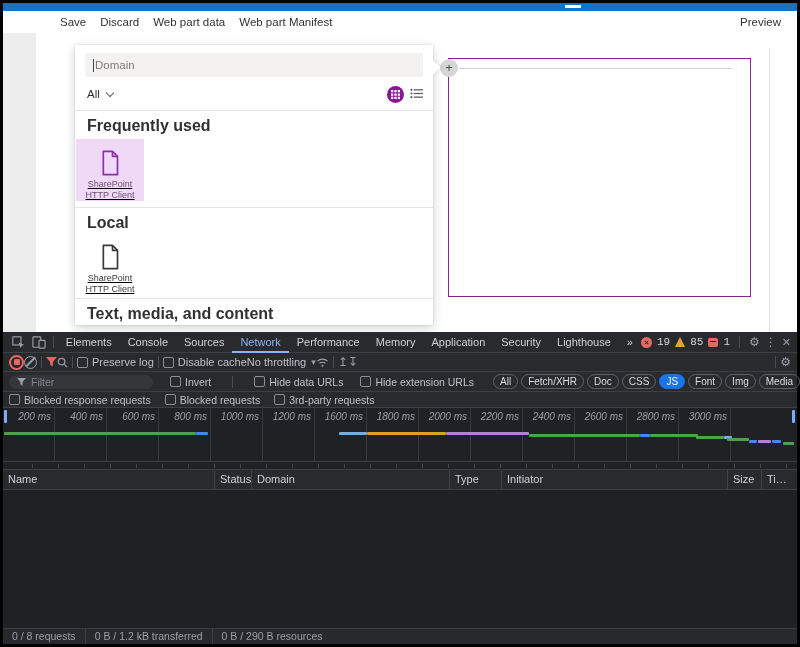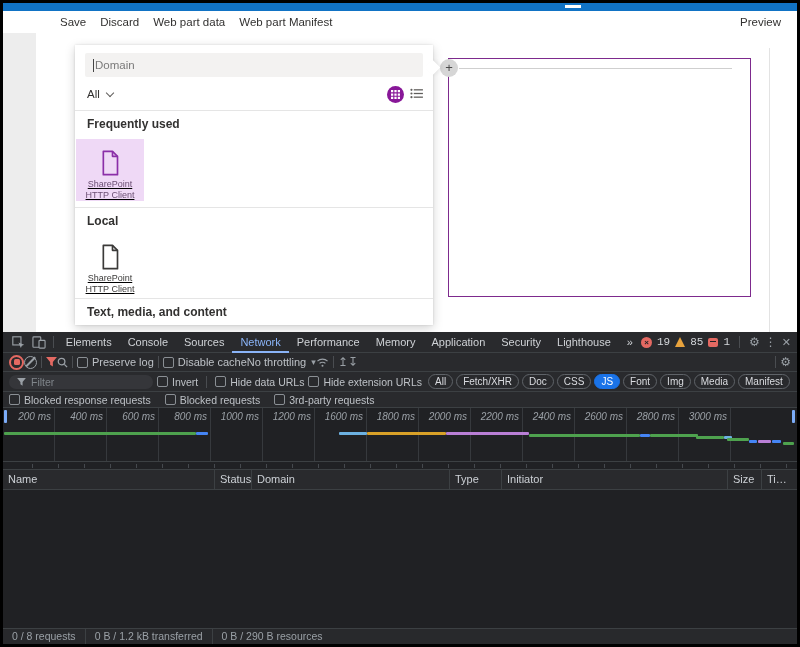--- a/index.html
+++ b/index.html
@@ -33,21 +33,21 @@
   #search-caret{width:1px;height:13px;background:#444;margin-right:1px;}
   #search-box span{color:#7a7a7a;font-size:11.5px;}
   #all-row{left:12px;right:10px;top:38px;height:22px;display:flex;align-items:center;}
   #all-label{font-size:11.5px;color:#323130;}
   .chev{width:5px;height:5px;border-right:1.2px solid #605e5c;border-bottom:1.2px solid #605e5c;
     transform:rotate(45deg);margin-left:7px;margin-top:-3px;display:inline-block;}
   #view-toggles{margin-left:auto;display:flex;align-items:center;gap:6px;}
   #grid-toggle{width:17px;height:17px;border-radius:50%;background:#881798;display:flex;
     align-items:center;justify-content:center;}
   .pdivider{left:0;width:358px;height:1px;background:#e5e5e5;}
-  .pheading{left:12px;font-size:12px;font-weight:bold;color:#323130;}
+  .pheading{left:12px;font-size:16px;font-weight:bold;color:#323130;}
   .tile{left:1px;width:68px;height:62px;display:flex;flex-direction:column;align-items:center;
     justify-content:flex-end;padding-top:5px;box-sizing:border-box;text-decoration:underline;}
   .tile.hl{background:#efd9f6;}
   .tile .lbl{font-size:9px;line-height:11px;text-align:center;margin-top:3px;}
   .tile.hl .lbl{color:#6b4f73;}
   .tile.plain .lbl{color:#3b3a39;}
 
   
   #devtools{left:3px;top:332px;width:794px;height:312px;background:#202124;color:#bdc1c6;
     font-size:11px;}
@@ -74,21 +74,21 @@
   #record-btn:after{content:"";position:absolute;left:2.5px;top:2.5px;width:6px;height:6px;
     background:#e46962;border-radius:1.5px;}
   #clear-btn{width:11px;height:11px;border:1.5px solid #9aa0a6;border-radius:50%;position:relative;}
   #clear-btn:after{content:"";position:absolute;left:-1px;top:4.5px;width:13px;height:1.5px;
     background:#9aa0a6;transform:rotate(-45deg);}
   .chk{display:inline-flex;align-items:center;gap:4px;white-space:nowrap;}
   .chk .box{width:9px;height:9px;border:1px solid #8a8f94;border-radius:2px;flex:none;}
   #throttle{display:flex;align-items:center;gap:5px;white-space:nowrap;}
 
   #dt-filterbar{top:40px;height:20px;background:#292a2d;border-bottom:1px solid #3c4043;
-    padding:0 6px;gap:4px;font-size:10.5px;}
+    padding:0 6px;gap:17px;font-size:10.5px;}
   #filter-input{width:128px;height:14px;background:#35363a;border-radius:8px;display:flex;
     align-items:center;gap:5px;padding:0 8px;color:#80868b;flex:none;}
   #type-pills{display:flex;gap:3px;margin-left:2px;}
   .pill{border:1px solid #5f6368;border-radius:9px;padding:1px 6px;font-size:10px;color:#dadce0;
     white-space:nowrap;line-height:11px;}
   .pill.active{background:#1a73e8;border-color:#1a73e8;color:#fff;}
 
   #dt-filterbar2{top:60px;height:16px;background:#292a2d;border-bottom:1px solid #3c4043;
     padding:0 6px;gap:14px;font-size:10.5px;}
 

